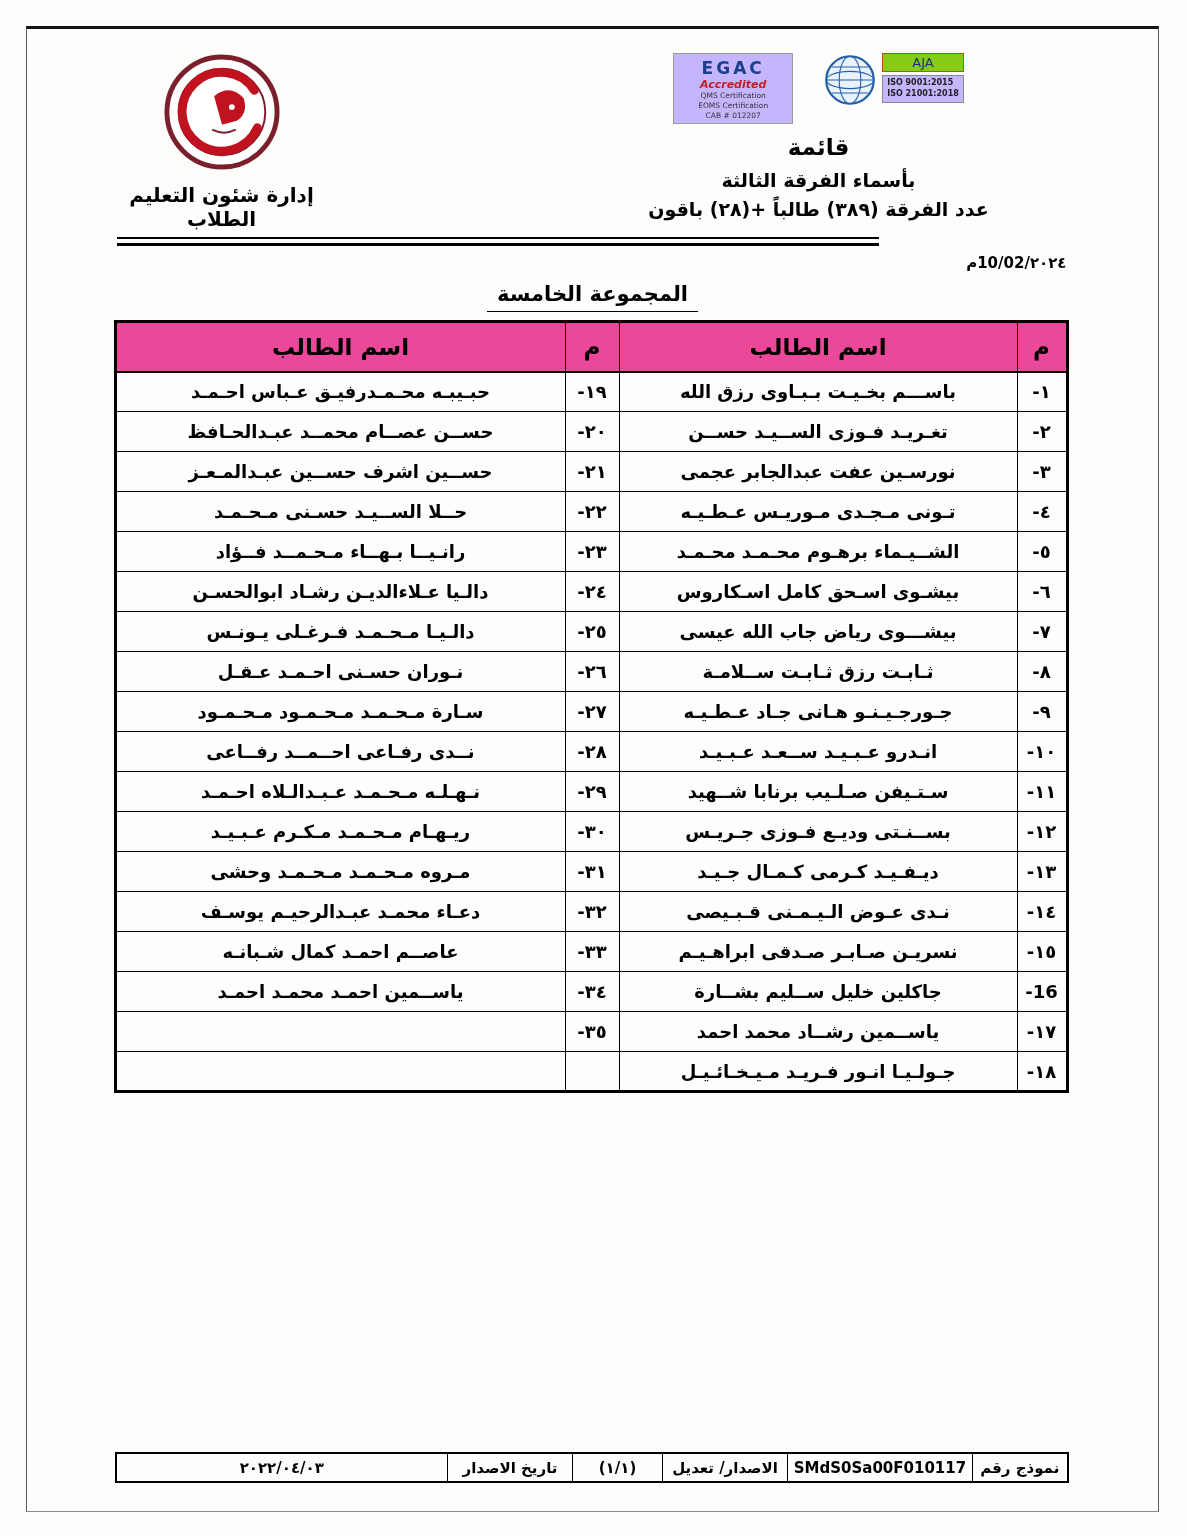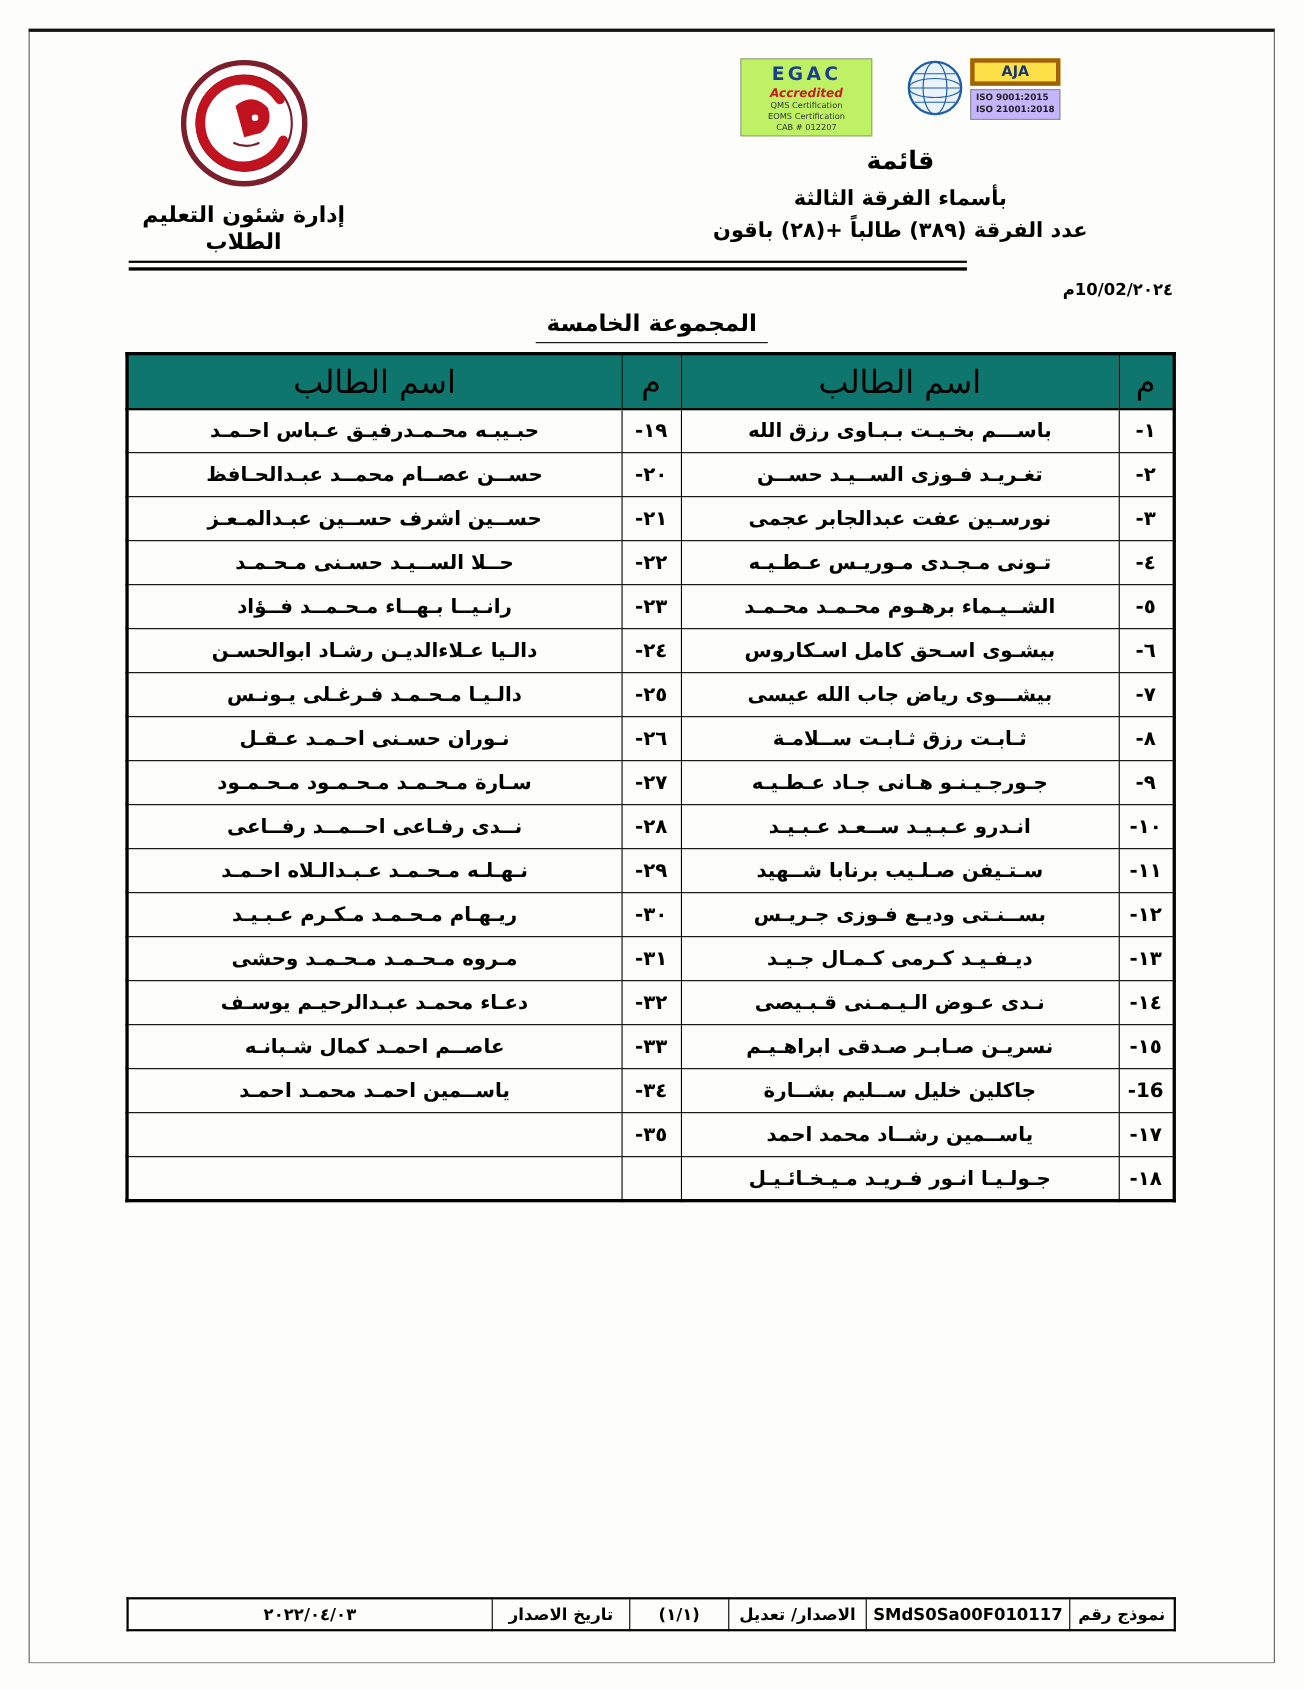--- a/index.html
+++ b/index.html
@@ -20,47 +20,47 @@
   
   .header { display: flex; justify-content: space-between; align-items: flex-start; }
   .hdr-university { width: 185px; text-align: center; padding-top: 2px; }
   .uni-name  { font-weight: bold; font-size: 21px; margin-top: 3px; }
   .col-name  { font-weight: bold; font-size: 20px; border-bottom: 2.5px solid #000; padding-bottom: 4px; }
   .hdr-center { width: 500px; text-align: center; }
   .hdr-dept { width: 210px; text-align: center; }
   .dept-label { font-weight: bold; font-size: 20px; margin-top: 8px; }
 
   .logos-row { display: flex; direction: ltr; justify-content: center; align-items: flex-start; gap: 30px; margin-bottom: 6px; }
-  .egac-box { border: 1px solid #9a9a9a; width: 120px; padding: 4px 4px 3px; background: #bef264; text-align: center; direction: ltr; }
+  .egac-box { border: 1px solid #9a9a9a; width: 120px; padding: 4px 4px 3px; background: #c4b5fd; text-align: center; direction: ltr; }
   .egac-title { color: #1a3f8f; font-weight: bold; font-size: 17px; letter-spacing: 3px; }
   .egac-accredited { color: #c41e25; font-weight: bold; font-style: italic; font-size: 11px; }
   .egac-line { font-size: 7.5px; color: #333; line-height: 1.3; }
   .aja-group { display: flex; direction: ltr; align-items: flex-start; gap: 5px; }
-  .aja-label { border: 4px solid #a16207; font-weight: bold; font-size: 13px; color: #16356e; padding: 1px 12px; background: #fde047; text-align: center; }
+  .aja-label { border: 1px solid #a16207; font-weight: normal; font-size: 13px; color: #16356e; padding: 1px 12px; background: #84cc16; text-align: center; }
   .aja-iso { border: 1px solid #8a8a8a; font-size: 8px; font-weight: bold; margin-top: 3px; padding: 2px 4px; background: #c4b5fd; color: #222; text-align: left; line-height: 1.35; }
 
   .title-lines { margin-top: 2px; }
   .title-lines div { font-weight: bold; line-height: 1.55; }
   .title-q   { font-size: 23px; }
   .title-n   { font-size: 19px; }
   .title-y   { font-size: 19px; }
   .title-c   { font-size: 19px; }
 
   
   .rules { width: 762px; margin-right: 190px; margin-top: 6px; }
   .rule-thin  { border-top: 2px solid #000; }
   .rule-thick { border-top: 3.5px solid #000; margin-top: 4px; }
   .date-line { text-align: right; font-weight: bold; font-size: 15px; margin-top: 8px; padding-right: 2px; }
   .group-title { text-align: center; margin-top: 10px; }
   .group-title span { font-weight: bold; font-size: 21px; border-bottom: 1.5px solid #000; padding: 0 10px 5px; }
 
   
   table.students { width: 952px; border-collapse: collapse; margin-top: 14px; border: 3px solid #000; table-layout: fixed; }
   table.students th {
-    background: #0f766e; font-weight: normal; font-size: 29px; height: 50px;
+    background: #ec4899; font-weight: bold; font-size: 23px; height: 50px;
     border: 1px solid #000; border-bottom: 2.5px solid #000;
   }
   table.students td {
     border: 1px solid #000; height: 40px; font-weight: bold; text-align: center;
     padding: 0 4px; overflow: hidden;
   }
   td.num-cell  { font-size: 18px; }
   td.name-cell { font-size: 18px; white-space: nowrap; }
 
   

